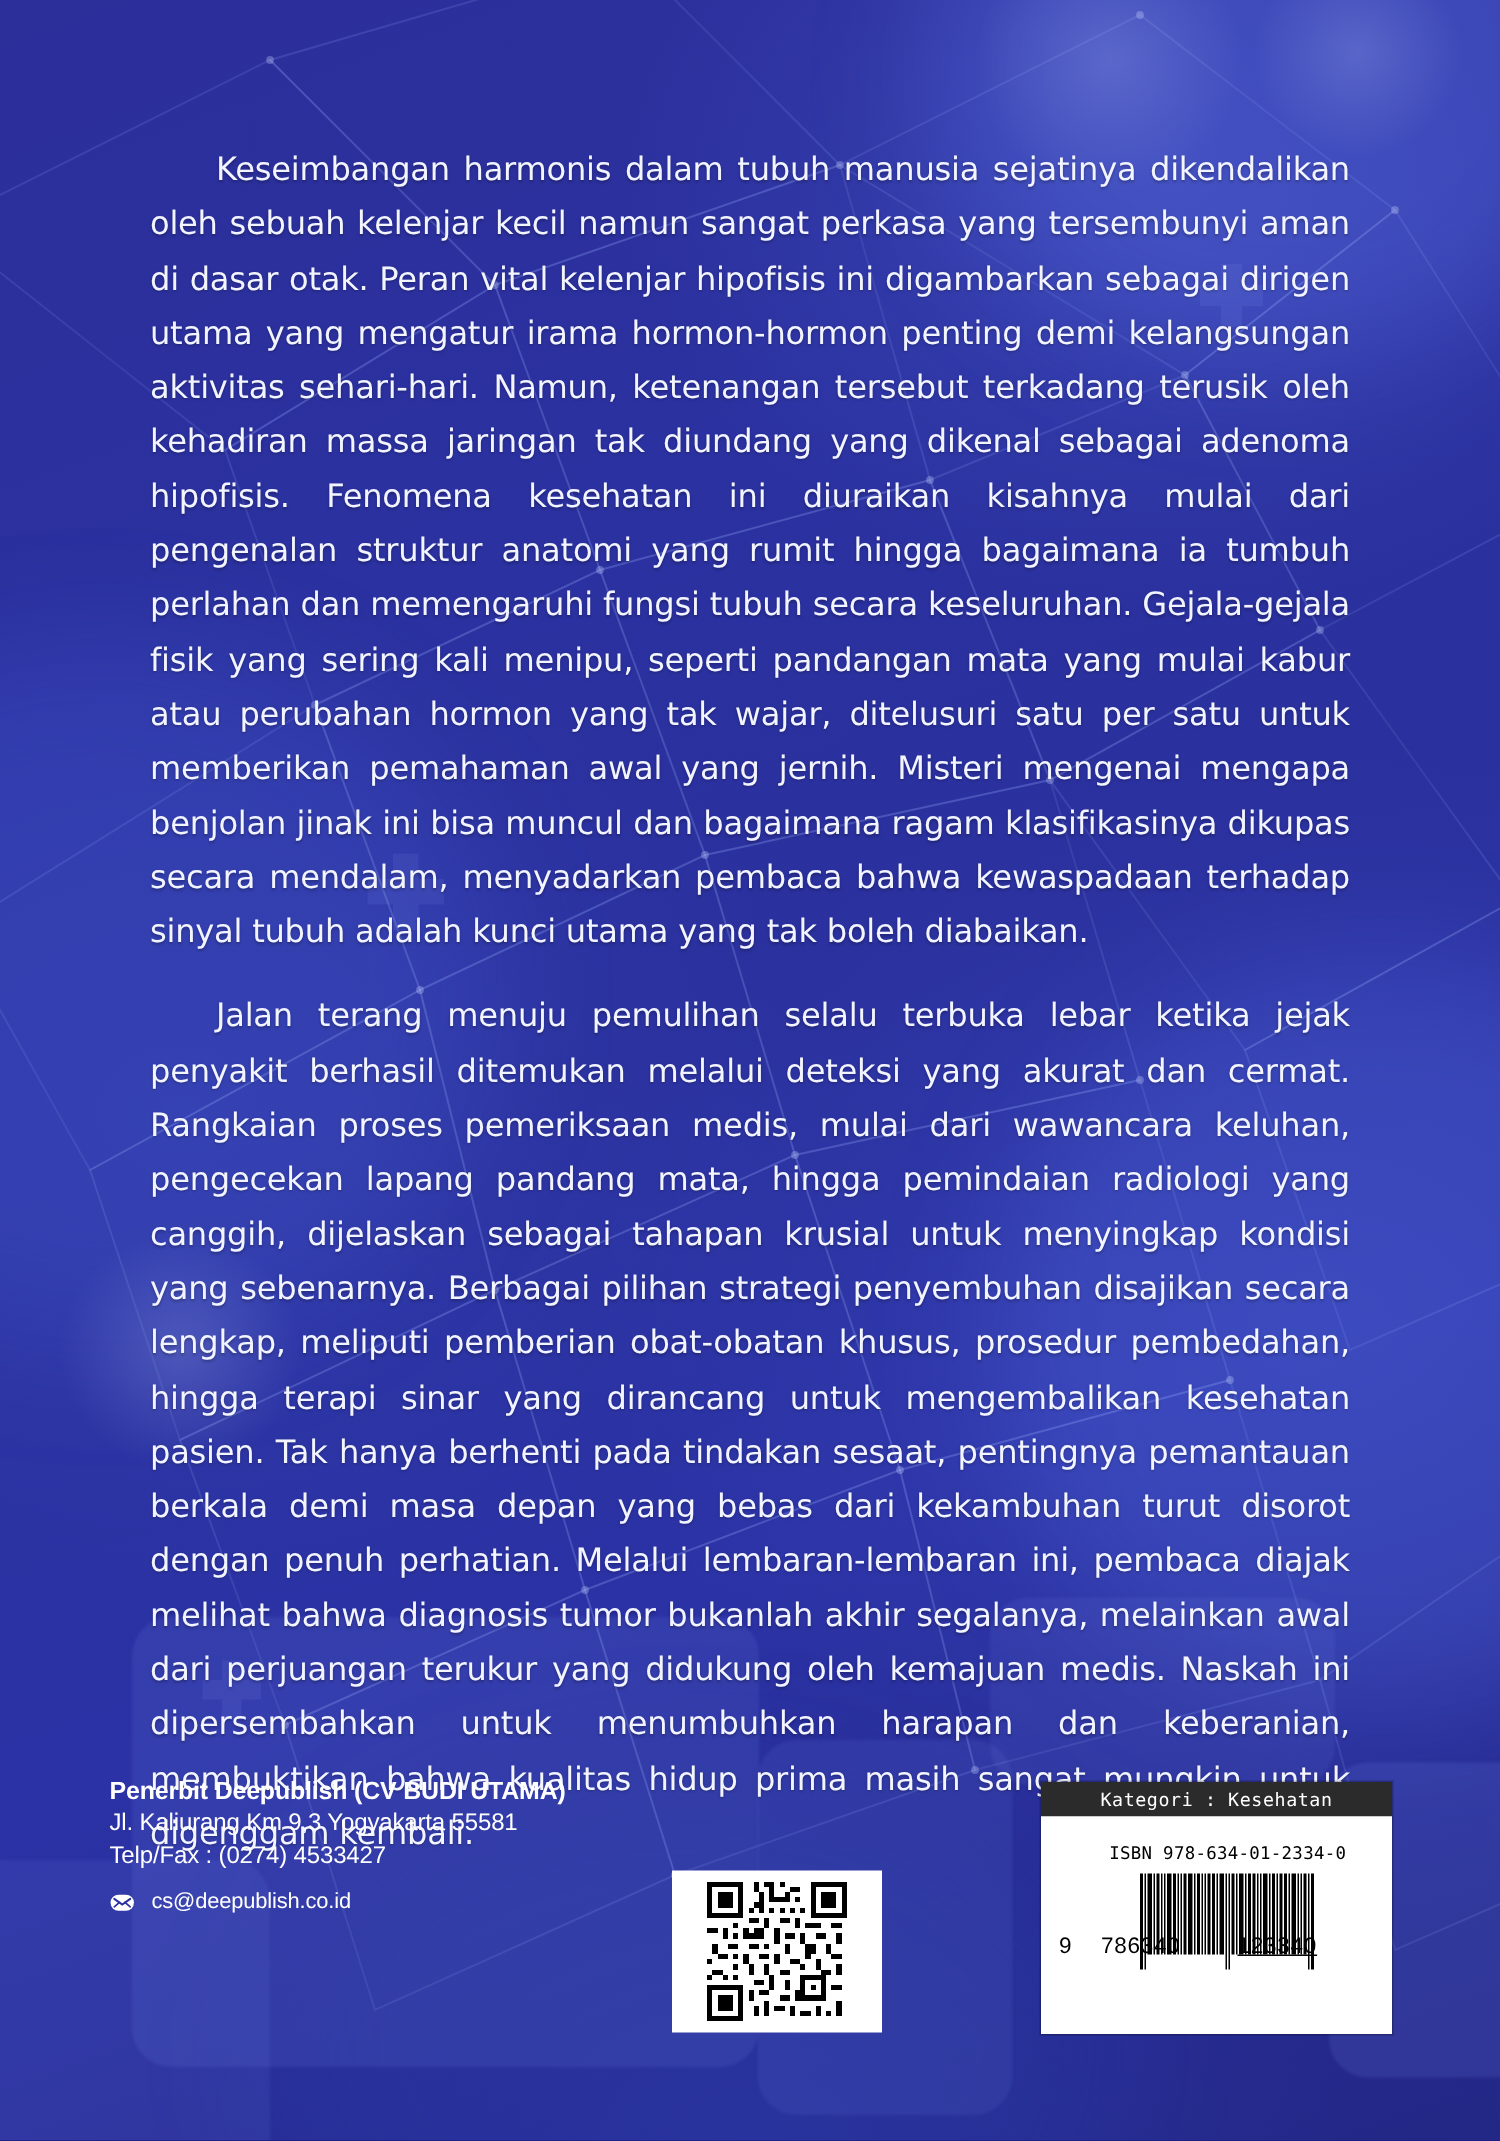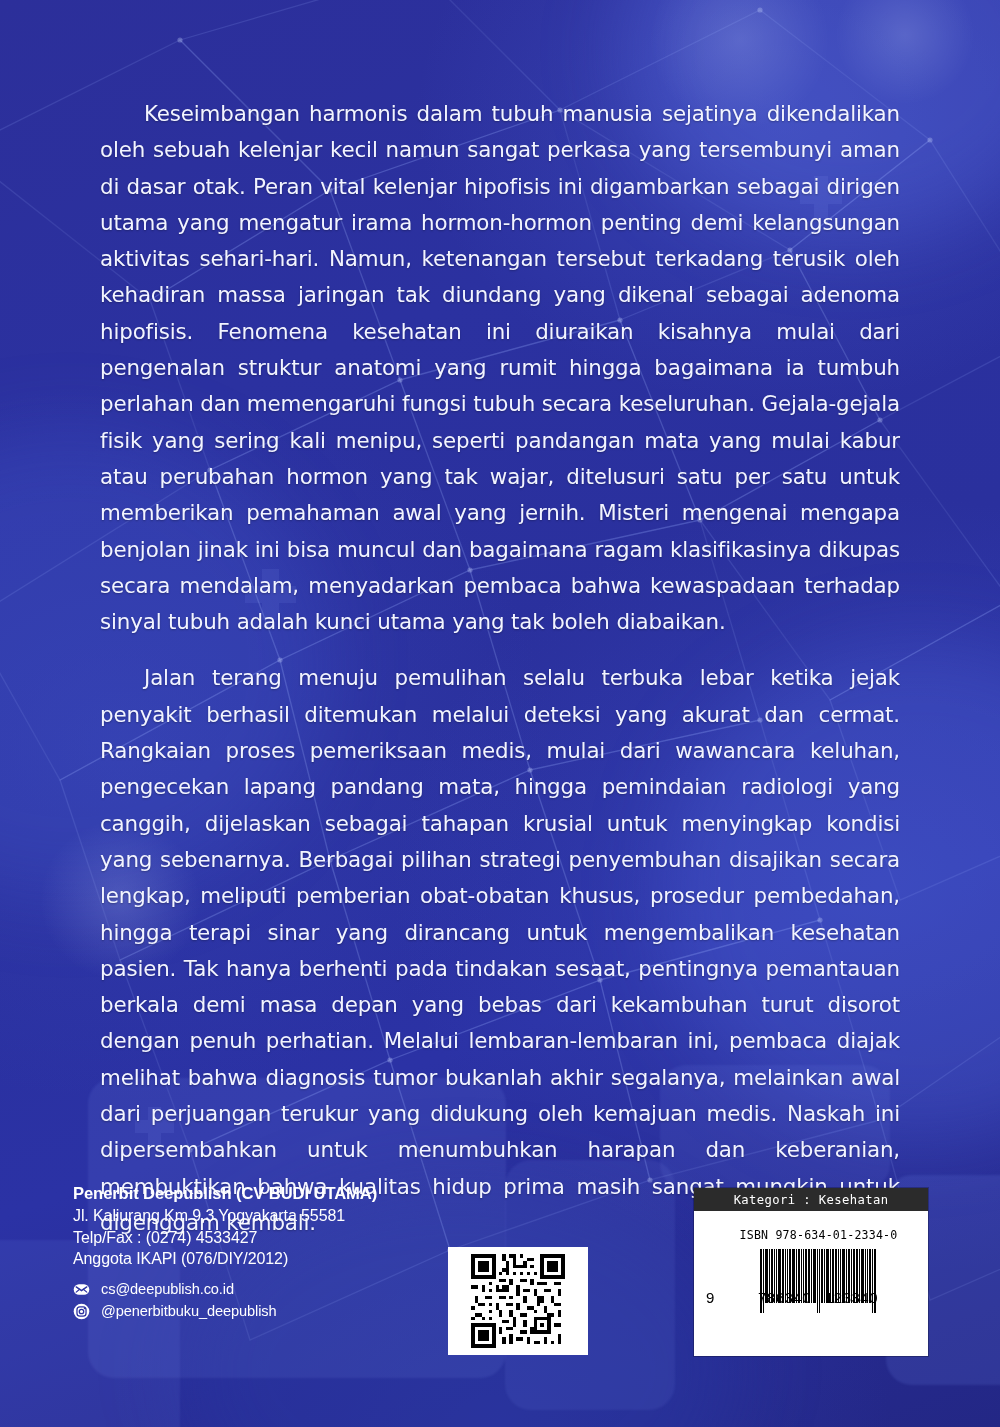--- a/index.html
+++ b/index.html
@@ -174,22 +174,22 @@
     position: absolute;
     bottom: 26px;
     left: 0;
     width: 100%;
     height: 16px;
     color: #000;
     font-family: "Liberation Sans", sans-serif;
     font-size: 15px;
   }
   .bd-left  { position: absolute; left: 12px;  bottom: 0; }
-  .bd-mid   { position: absolute; left: 40px;  bottom: 0; letter-spacing: 0.5px; margin-left: 24px; }
-  .bd-right { position: absolute; left: 131px; bottom: 0; letter-spacing: 0.5px; }
+  .bd-mid   { position: absolute; left: 40px;  bottom: 0; letter-spacing: 0.5px; }
+  .bd-right { position: absolute; left: 131px; bottom: 0; letter-spacing: 0.5px; text-decoration: underline; }
 </style>
 </head>
 <body>
 
 <div id="cover">
 
   <div class="bg-layer">
 
     <div class="glow-blob" style="left:620px; top:-140px; width:460px; height:380px; background:rgba(96,120,235,0.28);"></div>
     <div class="glow-blob" style="left:-190px; top:430px; width:520px; height:470px; background:rgba(72,95,215,0.22);"></div>
@@ -284,43 +284,33 @@
 
   <div class="copy">
     <p class="para">Keseimbangan harmonis dalam tubuh manusia sejatinya dikendalikan oleh sebuah kelenjar kecil namun sangat perkasa yang tersembunyi aman di dasar otak. Peran vital kelenjar hipofisis ini digambarkan sebagai dirigen utama yang mengatur irama hormon-hormon penting demi kelangsungan aktivitas sehari-hari. Namun, ketenangan tersebut terkadang terusik oleh kehadiran massa jaringan tak diundang yang dikenal sebagai adenoma hipofisis. Fenomena kesehatan ini diuraikan kisahnya mulai dari pengenalan struktur anatomi yang rumit hingga bagaimana ia tumbuh perlahan dan memengaruhi fungsi tubuh secara keseluruhan. Gejala-gejala fisik yang sering kali menipu, seperti pandangan mata yang mulai kabur atau perubahan hormon yang tak wajar, ditelusuri satu per satu untuk memberikan pemahaman awal yang jernih. Misteri mengenai mengapa benjolan jinak ini bisa muncul dan bagaimana ragam klasifikasinya dikupas secara mendalam, menyadarkan pembaca bahwa kewaspadaan terhadap sinyal tubuh adalah kunci utama yang tak boleh diabaikan.</p>
     <p class="para">Jalan terang menuju pemulihan selalu terbuka lebar ketika jejak penyakit berhasil ditemukan melalui deteksi yang akurat dan cermat. Rangkaian proses pemeriksaan medis, mulai dari wawancara keluhan, pengecekan lapang pandang mata, hingga pemindaian radiologi yang canggih, dijelaskan sebagai tahapan krusial untuk menyingkap kondisi yang sebenarnya. Berbagai pilihan strategi penyembuhan disajikan secara lengkap, meliputi pemberian obat-obatan khusus, prosedur pembedahan, hingga terapi sinar yang dirancang untuk mengembalikan kesehatan pasien. Tak hanya berhenti pada tindakan sesaat, pentingnya pemantauan berkala demi masa depan yang bebas dari kekambuhan turut disorot dengan penuh perhatian. Melalui lembaran-lembaran ini, pembaca diajak melihat bahwa diagnosis tumor bukanlah akhir segalanya, melainkan awal dari perjuangan terukur yang didukung oleh kemajuan medis. Naskah ini dipersembahkan untuk menumbuhkan harapan dan keberanian, membuktikan bahwa kualitas hidup prima masih sangat mungkin untuk digenggam kembali.</p>
   </div>
 
   <div class="publisher">
     <div class="pub-name">Penerbit Deepublish (CV BUDI UTAMA)</div>
     <div class="pub-line">Jl. Kaliurang Km 9,3 Yogyakarta 55581</div>
     <div class="pub-line">Telp/Fax : (0274) 4533427</div>
-    <div class="pub-line">Anggota IKAPI (076/DIY/2012)</div>
 
     <div class="pub-contacts">
 
       <div class="contact-row">
         <svg class="contact-ico" viewBox="0 0 24 24">
           <rect x="1" y="4.5" width="22" height="15" rx="7.5" fill="#ffffff"></rect>
           <path d="M4.5 8.3 L12 13.6 L19.5 8.3" stroke="#2b31a0" stroke-width="1.9" fill="none" stroke-linecap="round"></path>
           <path d="M4.5 15.8 L9.4 11.6 M19.5 15.8 L14.6 11.6" stroke="#2b31a0" stroke-width="1.6" fill="none" stroke-linecap="round"></path>
         </svg>
         <span class="contact-txt">cs@deepublish.co.id</span>
       </div>
 
 
-      <div class="contact-row">
-        <svg class="contact-ico" viewBox="0 0 24 24">
-          <circle cx="12" cy="12" r="11" fill="#ffffff"></circle>
-          <rect x="5.6" y="5.6" width="12.8" height="12.8" rx="4.1" fill="none" stroke="#2b31a0" stroke-width="1.8"></rect>
-          <circle cx="12" cy="12" r="3.15" fill="none" stroke="#2b31a0" stroke-width="1.8"></circle>
-          <circle cx="16.2" cy="7.9" r="1.05" fill="#2b31a0"></circle>
-        </svg>
-        <span class="contact-txt">@penerbitbuku_deepublish</span>
-      </div>
 
 
     </div>
   </div>
 
   <div class="qr-wrap">
     <svg width="100" height="100" viewBox="0 0 29 29" shape-rendering="crispEdges">
       <rect width="29" height="29" fill="#ffffff"></rect>
       <g fill="#000000">
 

